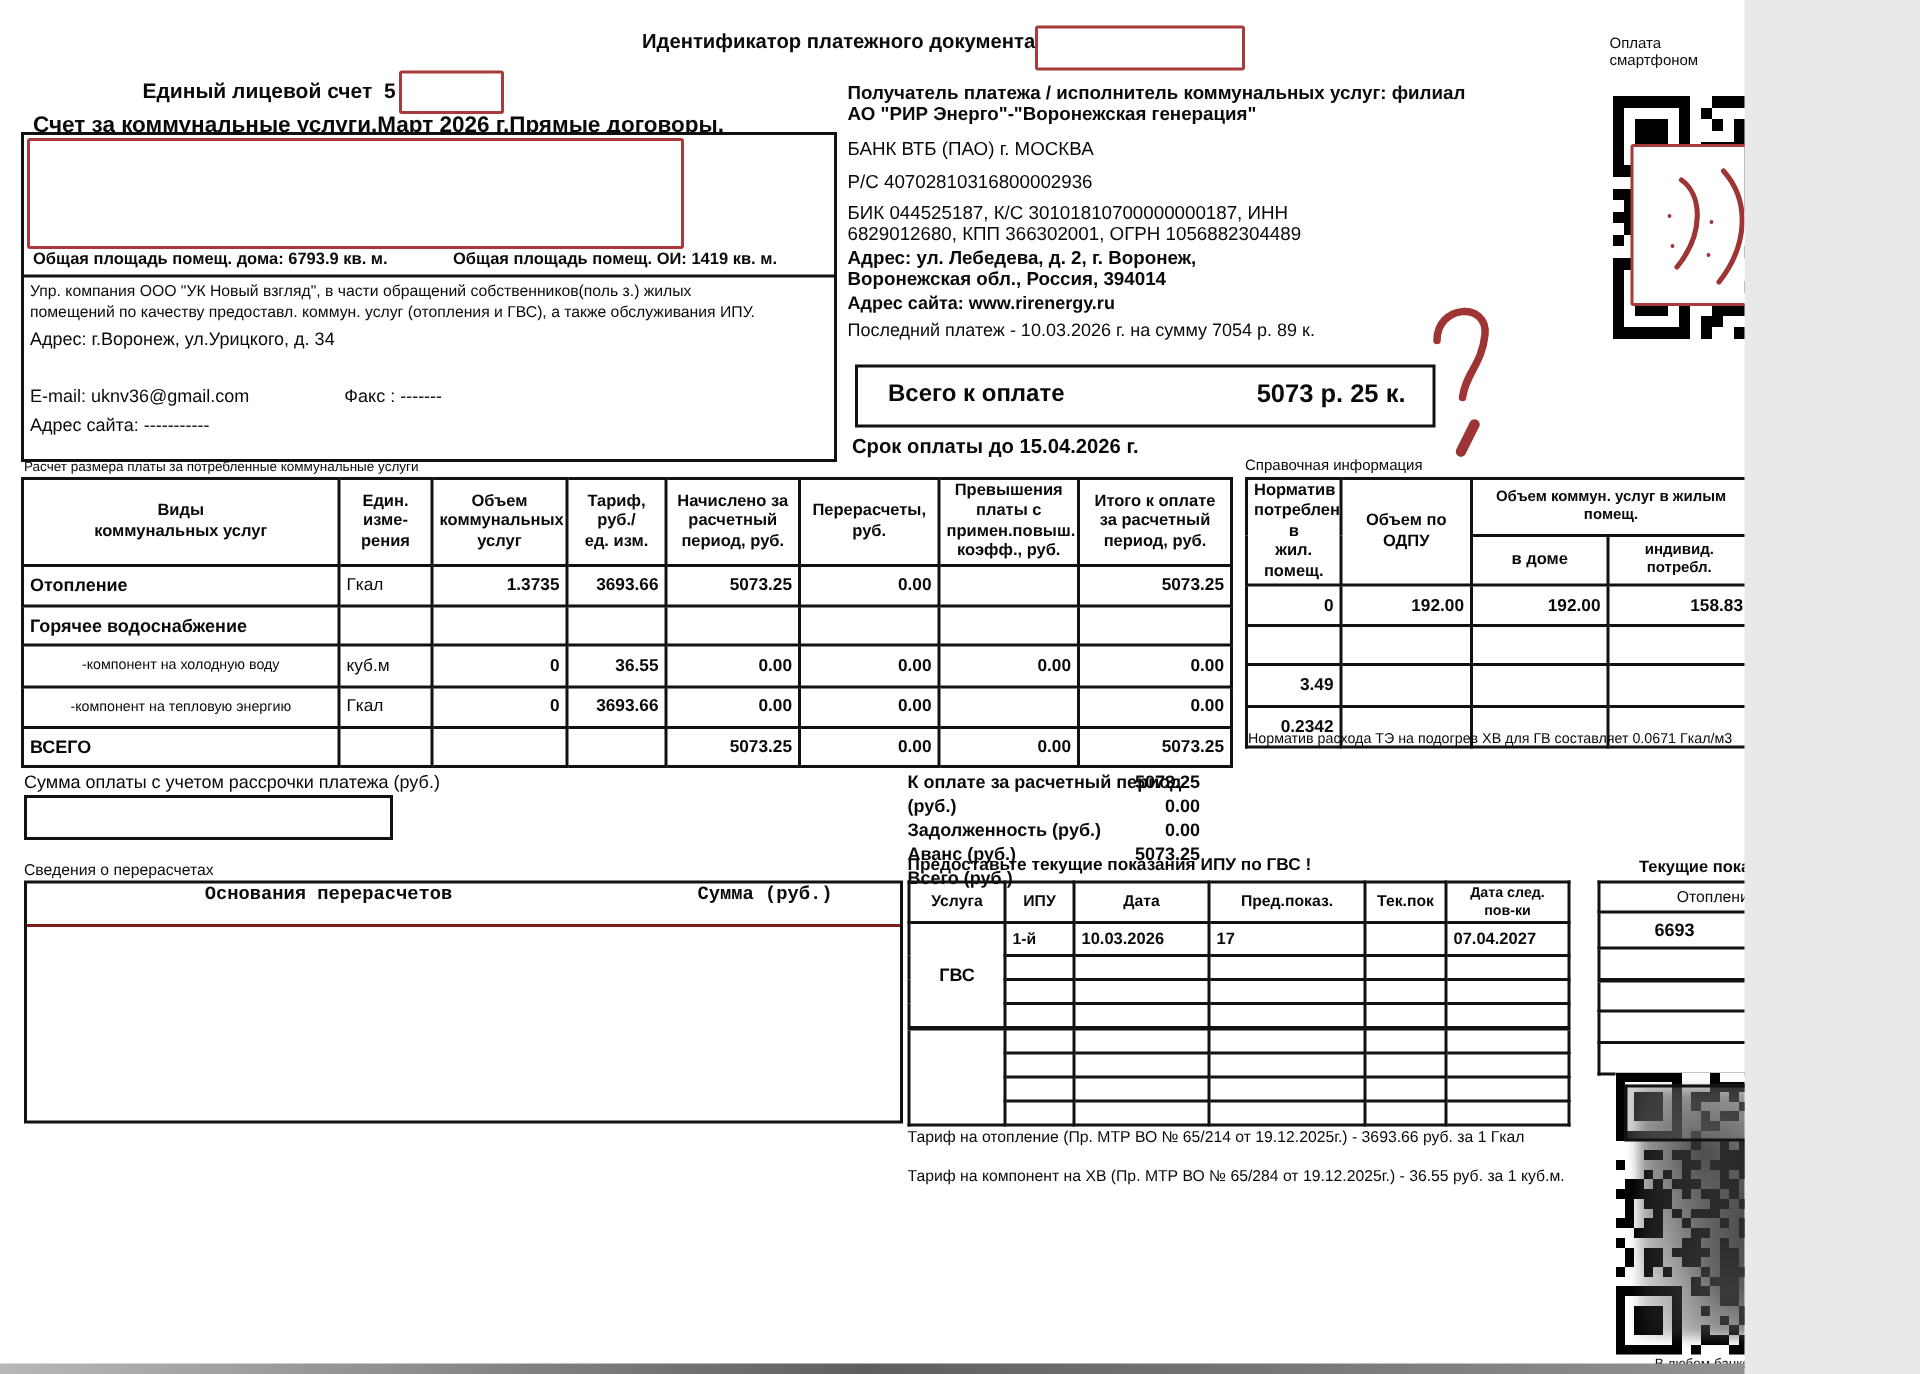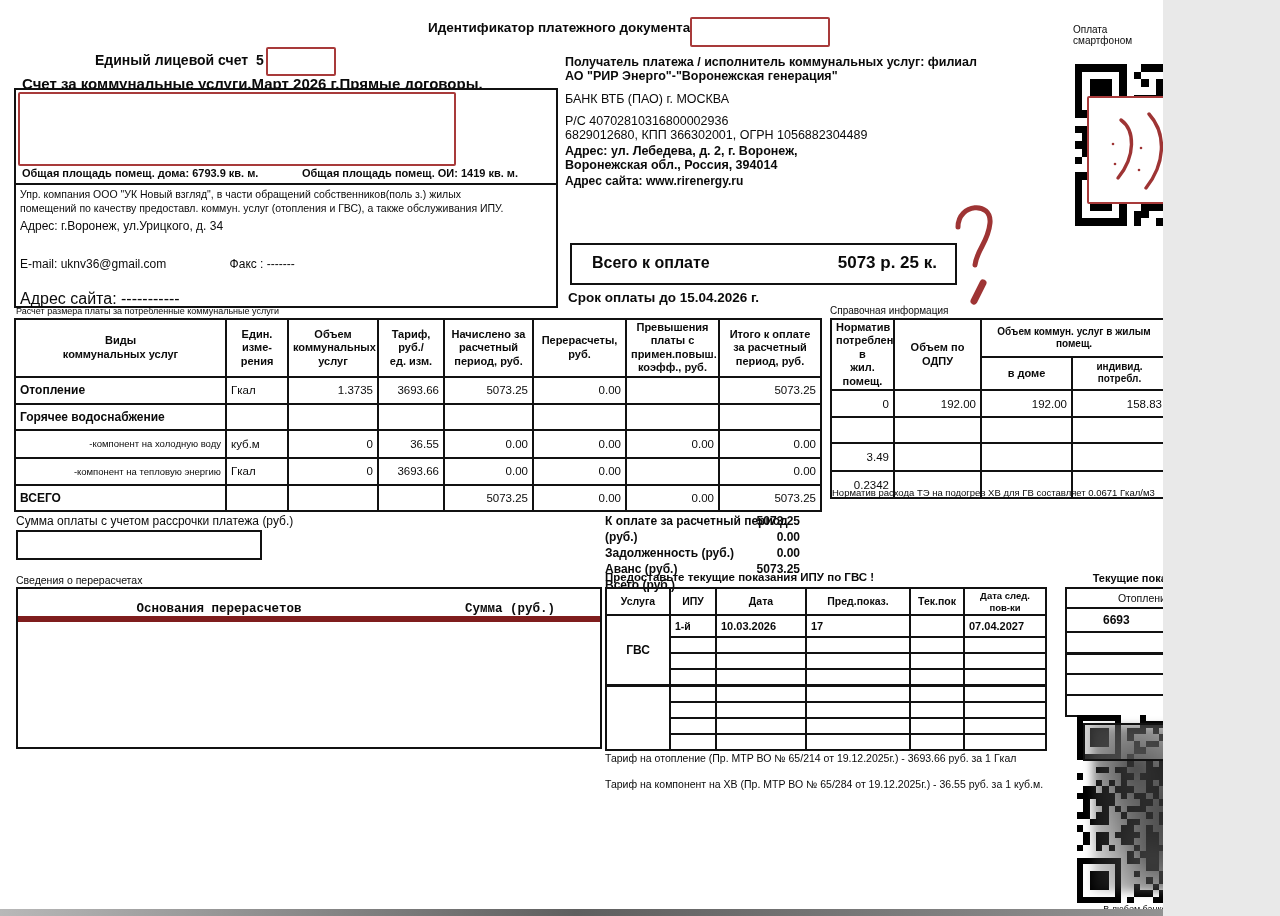--- a/index.html
+++ b/index.html
@@ -7,22 +7,22 @@
         font-family:"Liberation Sans",sans-serif;color:#0a0a0a;overflow:hidden;}
   .abs{position:absolute;}
   .b{font-weight:bold;}
   .c{text-align:center;}
   .redbox{border:2px solid #a83a3a;background:#fff;border-radius:2px;}
   .blackbox{border:2px solid #111;background:#fff;}
   table.grid{border-collapse:collapse;table-layout:fixed;}
   table.grid th,table.grid td{border:2px solid #111;padding:1px 4px;overflow:hidden;}
   table.grid th{font-size:11px;font-weight:bold;text-align:center;white-space:pre-line;line-height:1.22;}
   td.name{font-size:12px;text-align:left;font-weight:bold;}
-  td.name-sm{font-size:9.5px;text-align:right;margin-left:34px;}
-  td.num{font-size:11.5px;font-weight:normal;text-align:right;padding-right:6px;}
+  td.name-sm{font-size:9.5px;text-align:center;margin-left:34px;}
+  td.num{font-size:11.5px;font-weight:bold;text-align:right;padding-right:6px;}
   td.unit{font-size:11.5px;text-align:left;}
   .thin th,.thin td{border-width:1.5px;}
   .qr-canvas{position:absolute;inset:0;}
   .lbl{font-size:11px;line-height:1.35;}
   .sumlbl{font-size:12px;font-weight:bold;line-height:16px;}
   .sumval{font-size:12px;font-weight:bold;line-height:16px;text-align:right;}
   .tariff-line{font-size:10.5px;}
   .smudge{position:absolute;left:8%;top:6%;width:84%;height:88%;filter:blur(4px);
     background:
       radial-gradient(circle at 28% 25%, rgba(55,55,55,.9), rgba(55,55,55,0) 55%),
@@ -198,33 +198,35 @@
     <div class="abs b" style="left:286px;top:77px;font-size:11px">Общая площадь помещ. ОИ:  1419 кв. м.</div>
     <div class="abs" style="left:0;top:93px;width:540px;border-top:2px solid #111"></div>
     <div class="abs lbl" style="left:4px;top:97px;width:530px;font-size:10.5px">
       <div>Упр. компания ООО "УК Новый взгляд", в части обращений собственников(поль з.) жилых</div>
       <div>помещений по качеству предоставл. коммун. услуг (отопления и ГВС), а также обслуживания ИПУ.</div>
       <div style="font-size:12px;margin-top:3px">Адрес: г.Воронеж, ул.Урицкого, д. 34</div>
       <div style="font-size:12px;margin-top:21px">
         <span>E-mail: uknv36@gmail.com</span>
         <span style="margin-left:60px">Факс : -------</span>
       </div>
-      <div style="font-size:16px;margin-top:16px">Адрес сайта: -----------</div>
+      <div style="font-size:12px;margin-top:3px">Адрес сайта: -----------</div>
     </div>
   </div>
 
   <div class="abs" style="left:565px;top:55px;width:470px">
     <div class="b" style="font-size:12.5px">Получатель платежа / исполнитель коммунальных услуг: филиал</div>
     <div class="b" style="font-size:12.5px">АО "РИР Энерго"-"Воронежская генерация"</div>
     <div style="font-size:12.5px;margin-top:9px">БАНК ВТБ (ПАО) г. МОСКВА</div>
     <div style="font-size:12.5px;margin-top:8px">Р/С 40702810316800002936</div>
+    <div style="font-size:12.5px;margin-top:7px">БИК  044525187,   К/С  30101810700000000187,  ИНН</div>
     <div style="font-size:12.5px">6829012680, КПП 366302001, ОГРН 1056882304489</div>
     <div class="b" style="font-size:12.5px;margin-top:2px">Адрес:   ул. Лебедева,  д. 2,  г.  Воронеж,</div>
     <div class="b" style="font-size:12.5px">Воронежская обл., Россия, 394014</div>
     <div class="b" style="font-size:12px;margin-top:2px">Адрес сайта: www.rirenergy.ru</div>
+    <div style="font-size:12px;margin-top:4px">Последний платеж -  10.03.2026 г. на сумму 7054 р. 89 к.</div>
   </div>
 
   <div class="abs blackbox" style="left:570px;top:243px;width:383px;height:38px">
     <span class="abs b" style="left:20px;top:9px;font-size:16px">Всего к оплате</span>
     <span class="abs b" style="right:18px;top:8px;font-size:17px">5073 р. 25 к.</span>
   </div>
   <div class="abs b" style="left:568px;top:290px;font-size:13.5px">Срок оплаты до 15.04.2026 г.</div>
 
   <svg class="abs" style="left:940px;top:195px" width="70" height="112" viewBox="0 0 70 112">
     <path d="M18 32 C 18 8 52 6 50 28 C 48 48 37 54 35 70" fill="none" stroke="#9e3434" stroke-width="5" stroke-linecap="round"></path>
@@ -389,21 +391,21 @@
   </div>
   <div class="abs" style="left:700px;top:513px;width:100px">
     <div class="sumval">5073.25</div>
     <div class="sumval">0.00</div>
     <div class="sumval">0.00</div>
     <div class="sumval">5073.25</div>
   </div>
 
   <div class="abs" style="left:16px;top:574px;font-size:10.5px">Сведения о перерасчетах</div>
   <div class="abs blackbox" style="left:16px;top:587px;width:582px;height:158px">
-    <div style="height:27px;border-bottom:6px solid #7f1d1d;display:flex;align-items:flex-end;font-family:'Liberation Mono',monospace;font-weight:bold;font-size:12.5px">
+    <div style="height:27px;border-bottom:2px solid #7f1d1d;display:flex;align-items:flex-start;font-family:'Liberation Mono',monospace;font-weight:bold;font-size:12.5px">
       <span style="flex:1;text-align:center">Основания перерасчетов</span>
       <span style="width:180px;text-align:center">Сумма (руб.)</span>
     </div>
   </div>
 
   <div class="abs b" style="left:605px;top:571px;font-size:11.5px">Предоставьте текущие показания ИПУ по ГВС !</div>
   <table class="grid thin abs" style="left:605px;top:587px;width:440px">
     <colgroup>
         <col style="width:64px">
         <col style="width:46px">

